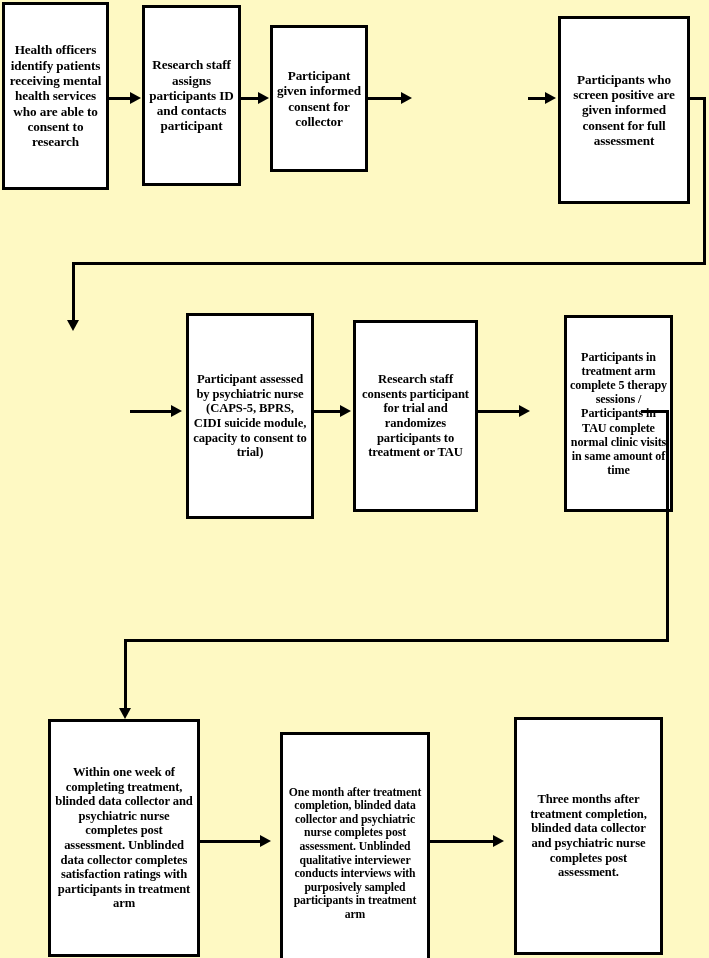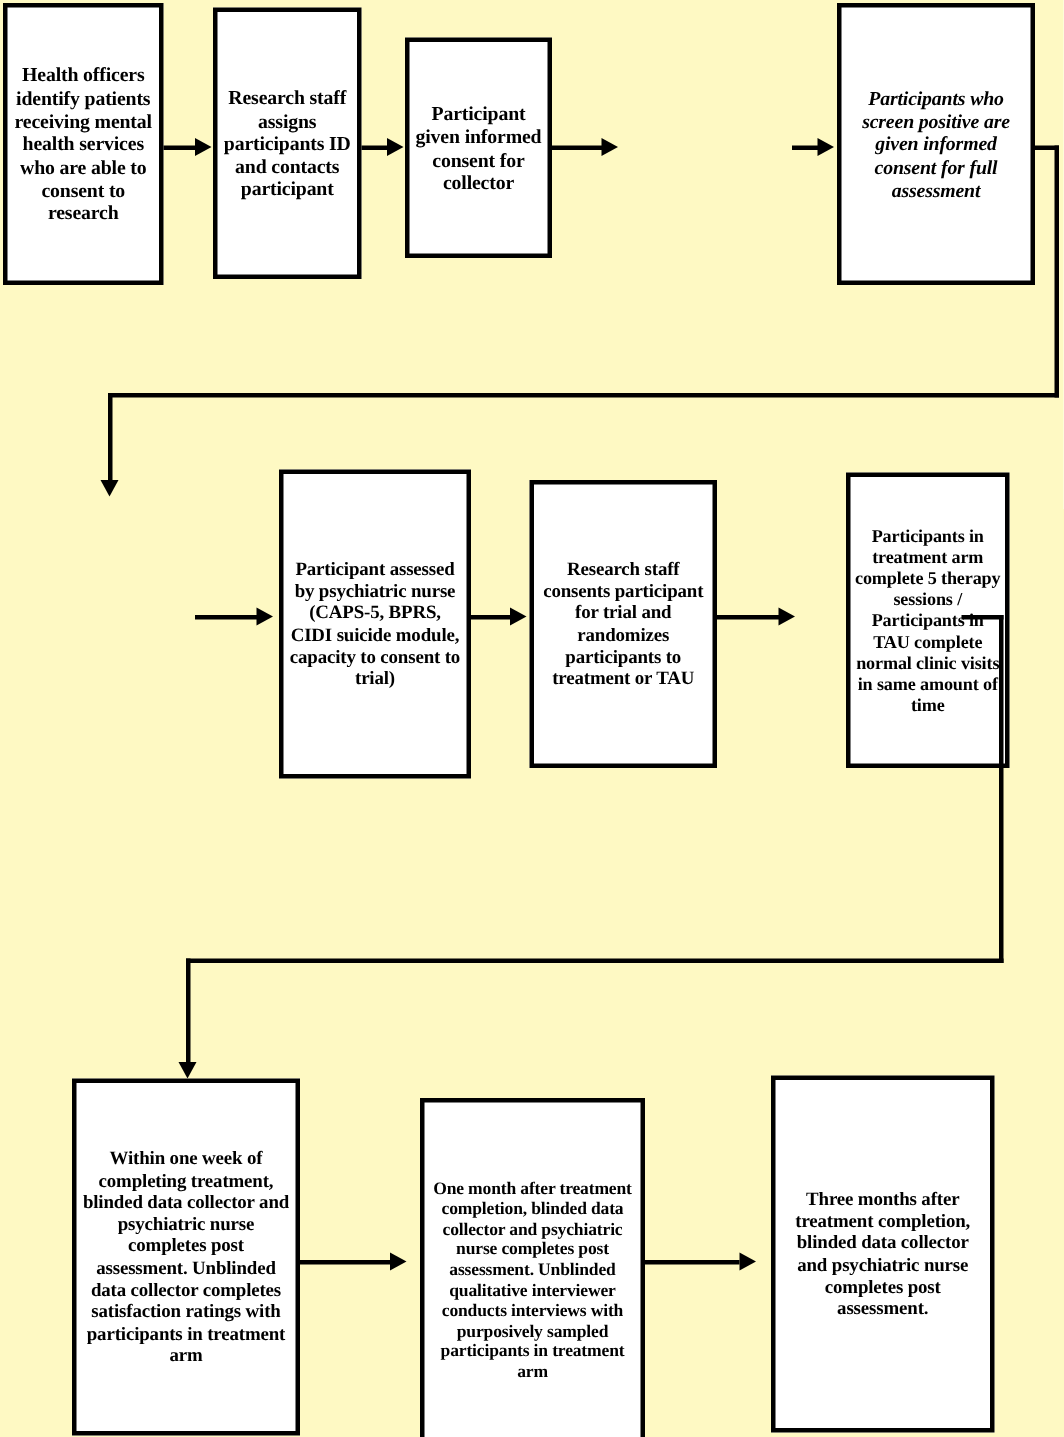--- a/index.html
+++ b/index.html
@@ -71,21 +71,21 @@
 
   <div class="node fs13" style="left:142px;top:5px;width:99px;height:181px;justify-content:center;">
     <span class="node-text">Research staff assigns participants ID and contacts participant</span>
   </div>
 
   <div class="node fs13" style="left:270px;top:25px;width:98px;height:147px;">
     <span class="node-text">Participant given informed consent for collector</span>
   </div>
 
 
-  <div class="node fs13" style="left:558px;top:2px;width:132px;height:188px;font-style:italic;">
+  <div class="node fs13" style="left:558px;top:16px;width:132px;height:188px;">
     <span class="node-text">Participants  who screen positive are given informed consent for full assessment</span>
   </div>
 
   <div class="seg h" style="left:109px;top:97px;width:22px;"></div>
   <div class="arrowhead right" style="left:130px;top:92px;"></div>
 
   <div class="seg h" style="left:241px;top:97px;width:18px;"></div>
   <div class="arrowhead right" style="left:258px;top:92px;"></div>
 
   <div class="seg h" style="left:368px;top:97px;width:34px;"></div>

